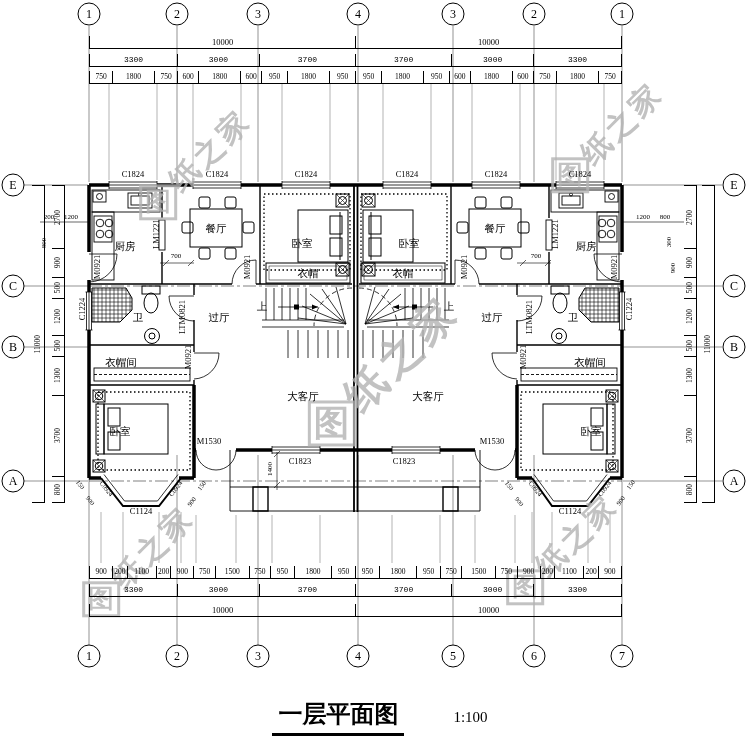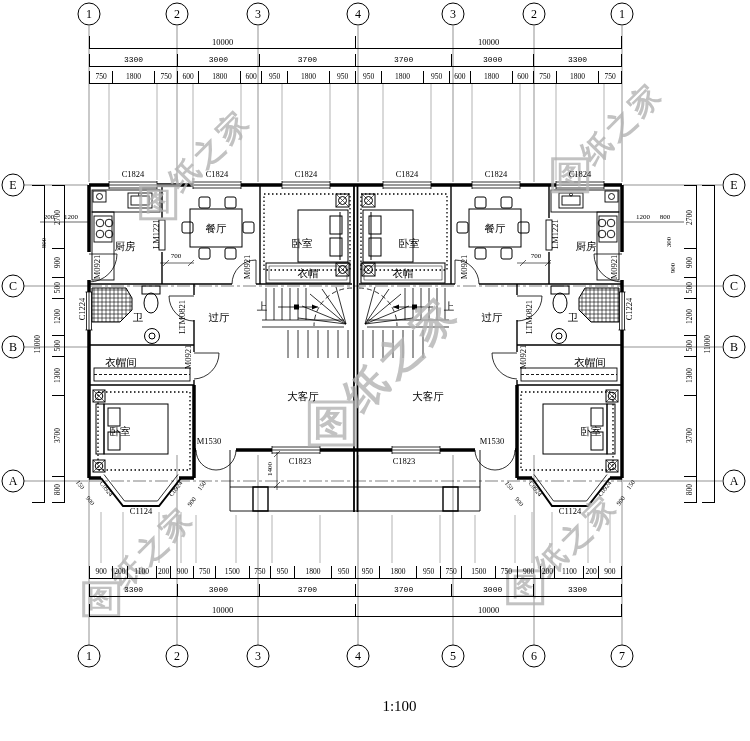--- a/index.html
+++ b/index.html
@@ -671,16 +671,17 @@
   <span class="lbl r52" style="left:90px;top:501px">900</span>
   <span class="lbl r52" style="left:80px;top:485px">150</span>
   <span class="lbl rm52" style="left:192px;top:502px">900</span>
   <span class="lbl rm52" style="left:202px;top:486px">150</span>
   <span class="lbl r52" style="left:519px;top:502px">900</span>
   <span class="lbl r52" style="left:509px;top:486px">150</span>
   <span class="lbl rm52" style="left:621px;top:501px">900</span>
   <span class="lbl rm52" style="left:631px;top:485px">150</span>
 
   <div class="titlebox">
+    <span class="titlemain">一层平面图</span>
     <span class="titlescale">1:100</span>
   </div>
 
 </div>
 
 </body></html>

